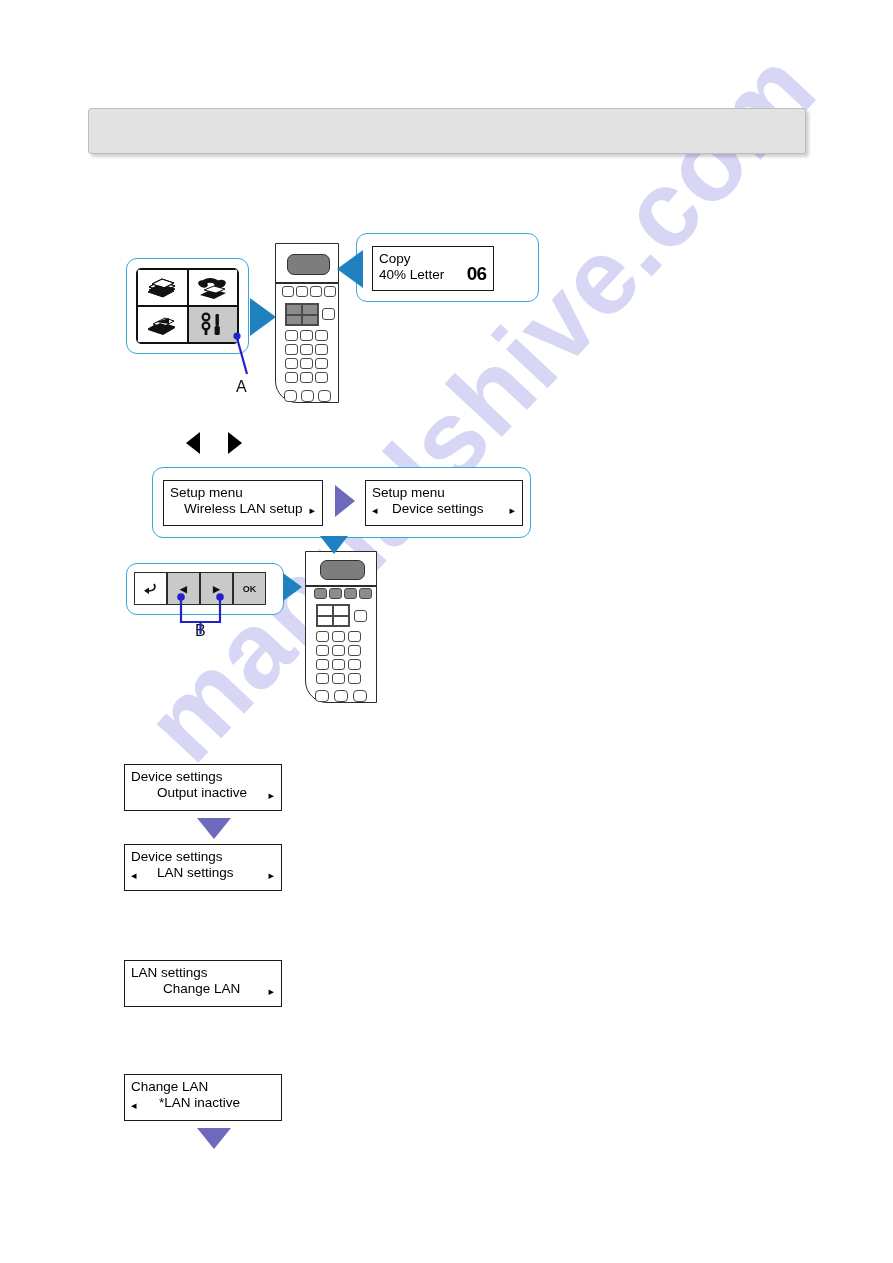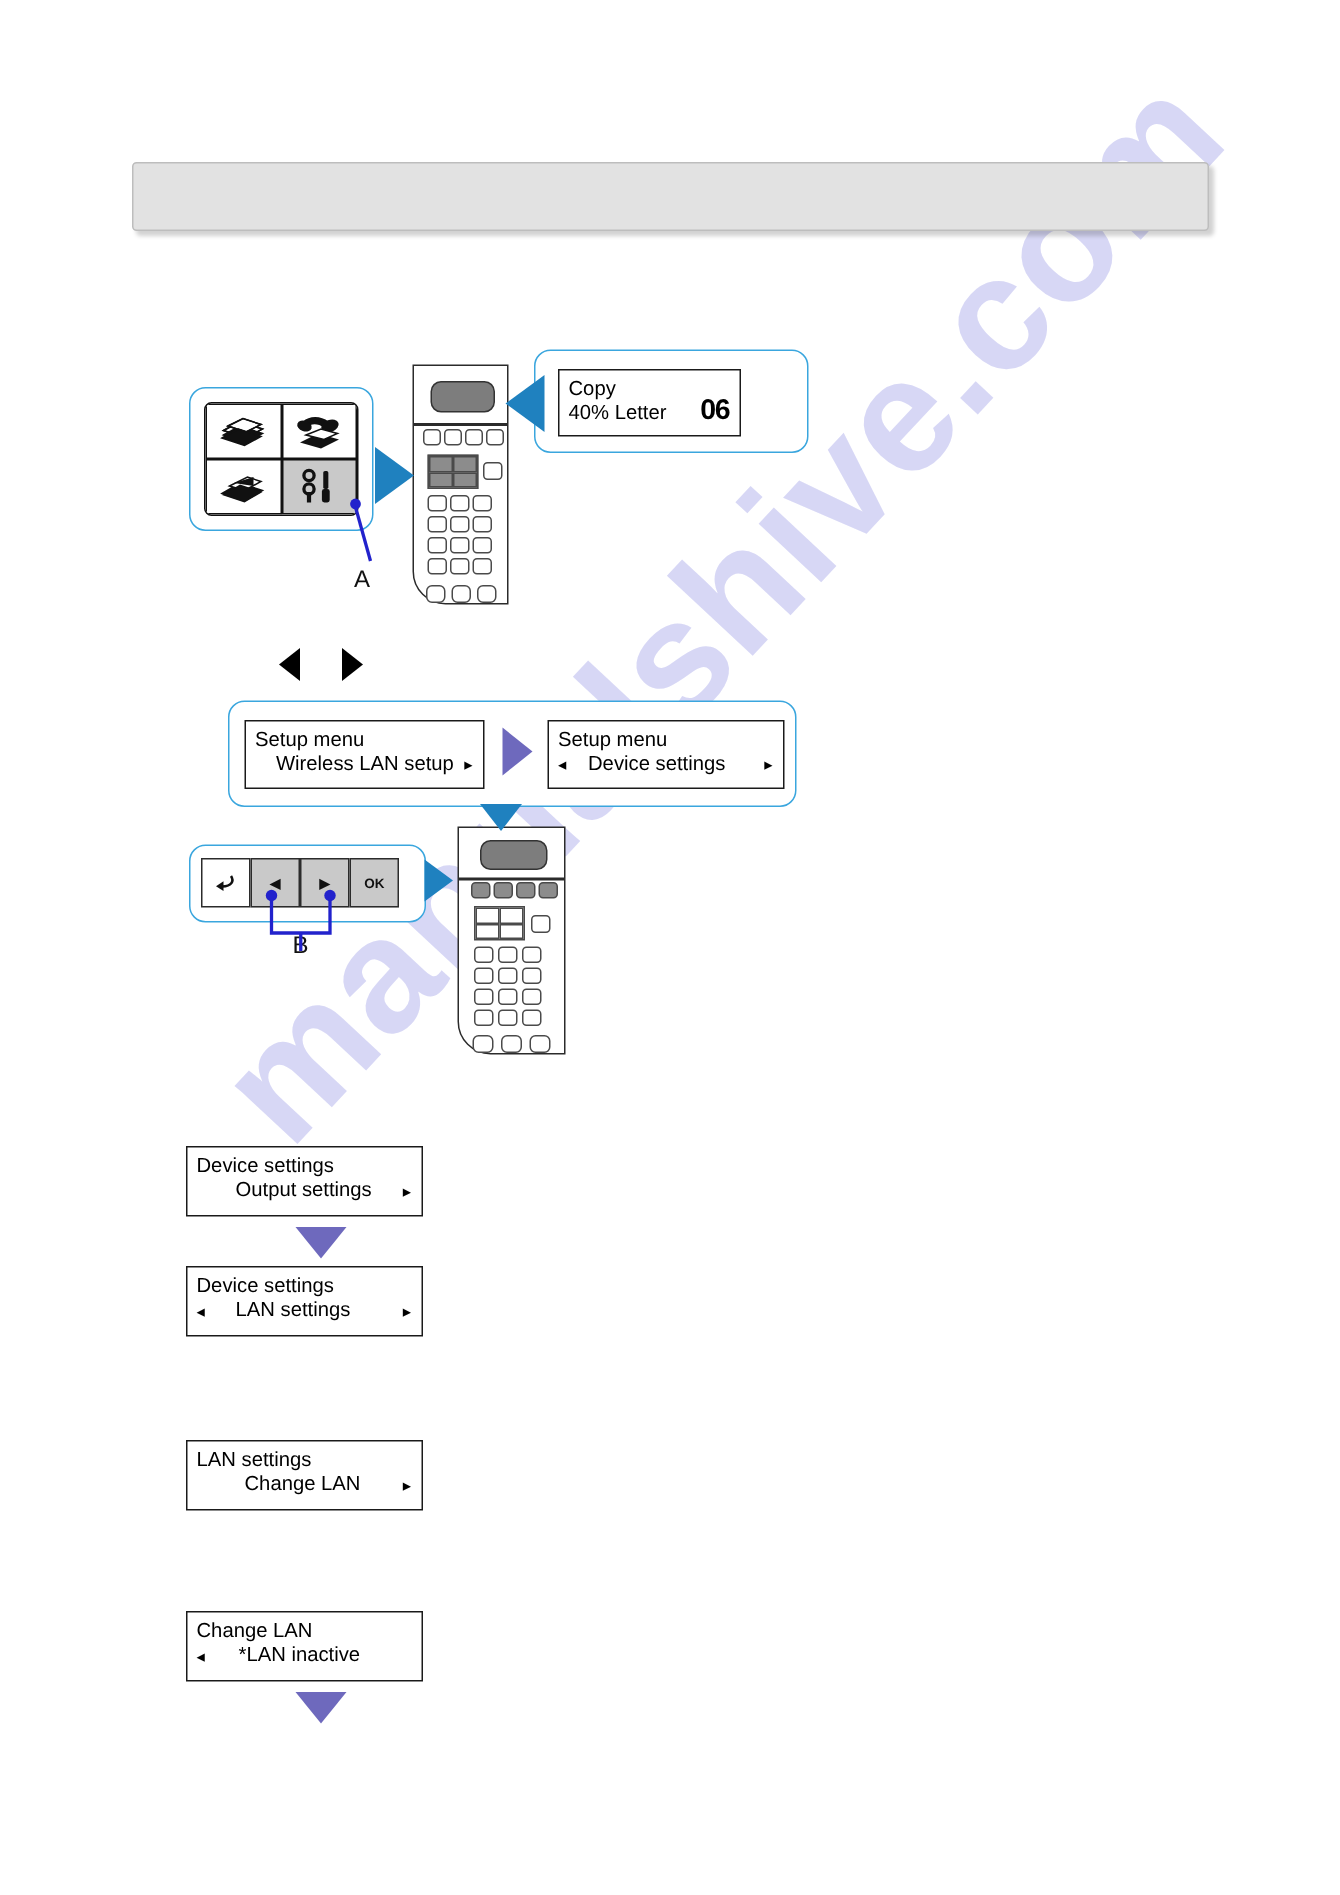--- a/index.html
+++ b/index.html
@@ -382,21 +382,21 @@
   </div>
   <div class="prow" style="left:9px;top:138px;gap:5px;">
     <div class="pbtn" style="width:14px;height:12px;border-radius:4px;"></div>
     <div class="pbtn" style="width:14px;height:12px;border-radius:4px;"></div>
     <div class="pbtn" style="width:14px;height:12px;border-radius:4px;"></div>
   </div>
 </div>
 
 <div class="lcd abs" style="left:124px;top:764px;width:158px;height:47px;">
   <div class="l1">Device settings</div>
-  <div class="l2" style="padding-left:26px;">Output settings</div>
+  <div class="l2" style="padding-left:26px;">Output inactive</div>
   <div class="ra" style="top:25px;">▸</div>
 </div>
 
 <div class="abs parrow-down" style="left:197px;top:818px;"></div>
 
 <div class="lcd abs" style="left:124px;top:844px;width:158px;height:47px;">
   <div class="l1">Device settings</div>
   <div class="la" style="top:25px;">◂</div>
   <div class="l2" style="padding-left:26px;">LAN settings</div>
   <div class="ra" style="top:25px;">▸</div>

